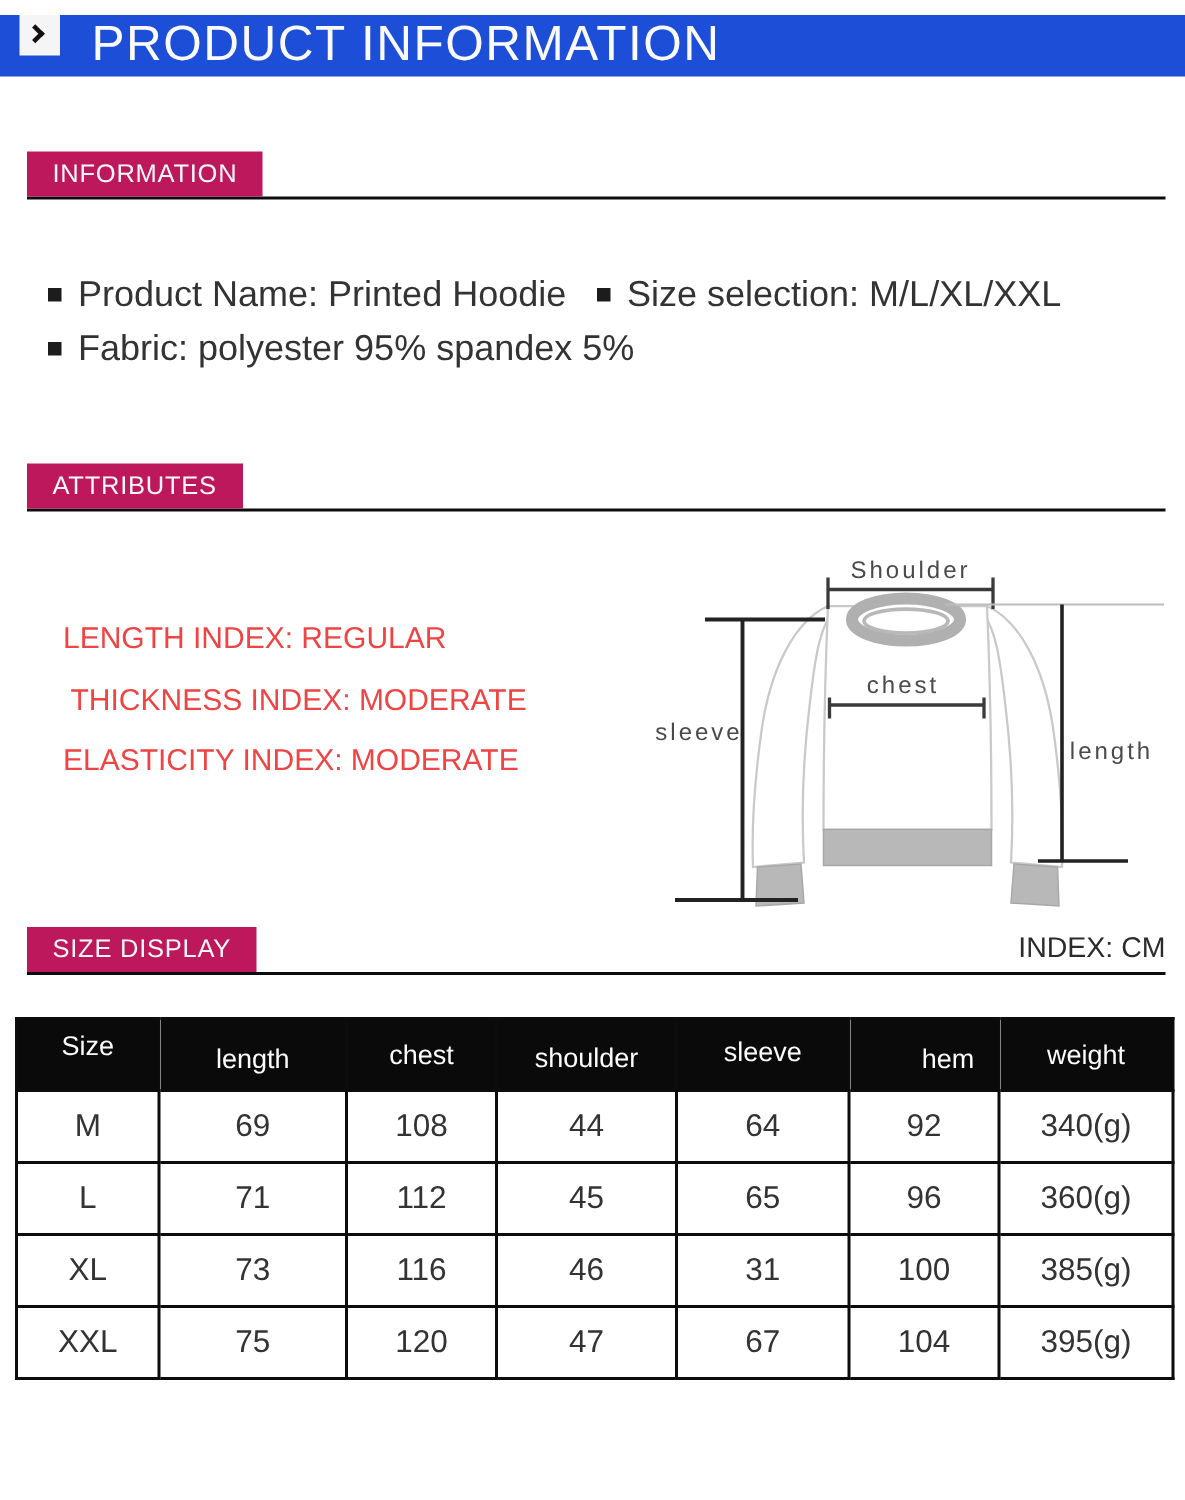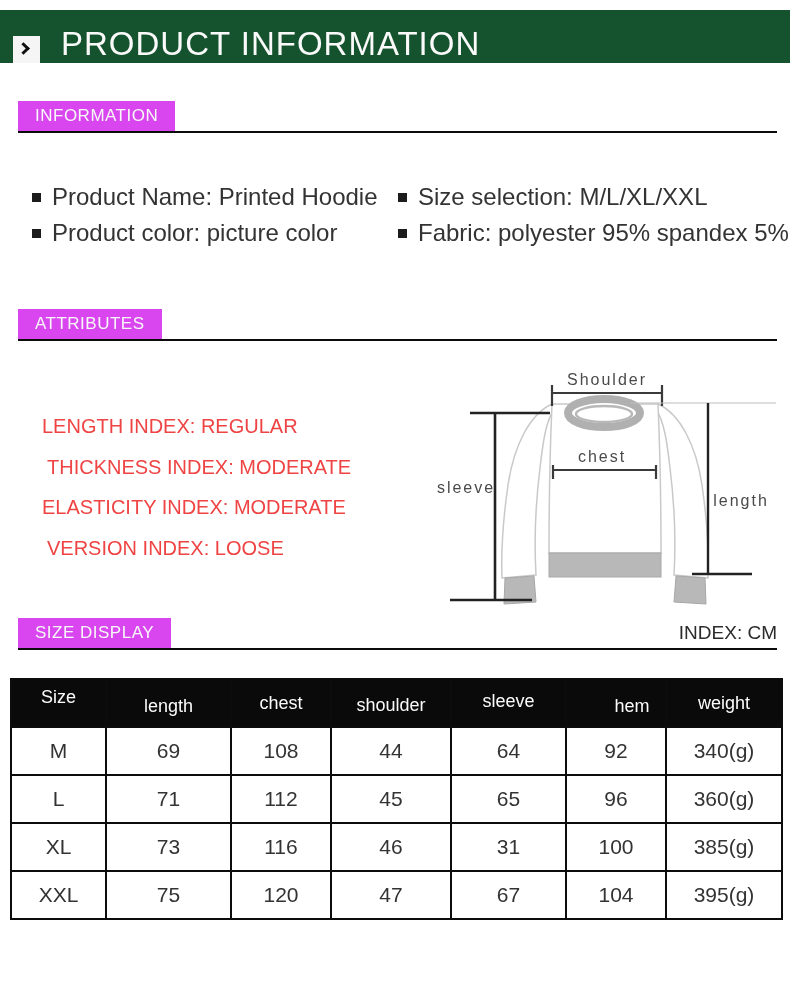--- a/index.html
+++ b/index.html
@@ -8,22 +8,22 @@
     position: relative;
     width: 790px; height: 1000px;
     background: #ffffff;
     font-family: "Liberation Sans", "DejaVu Sans", sans-serif;
     color: #333;
     overflow: hidden;
   }
 
   
   .top-bar {
-    position: absolute; top: 10px; left: 0; width: 790px; height: 53px;
-    background: #14532d; display: flex; align-items: flex-end;
+    position: absolute; top: 10px; left: 0; width: 790px; height: 41px;
+    background: #1d4ed8; display: flex; align-items: flex-start;
   }
   .top-icon {
     width: 27px; height: 27px; background: #f5f5f5; margin-left: 13px;
     position: relative; flex: 0 0 auto;
   }
   .top-icon .chev {
     position: absolute; left: 6px; top: 8px; width: 9px; height: 9px;
     border-top: 3px solid #111; border-right: 3px solid #111;
     transform: rotate(45deg);
   }
@@ -31,21 +31,21 @@
     color: #fafafa; font-size: 33px; margin-left: 21px;
     letter-spacing: 1px; font-weight: 400; white-space: nowrap;
   }
 
   
   .section-row {
     position: absolute; left: 18px; width: 759px;
     border-bottom: 2px solid #0c0c0c; height: 32px;
   }
   .section-label {
-    display: inline-block; background: #d946ef; color: #f7f7f7;
+    display: inline-block; background: #be185d; color: #f7f7f7;
     font-size: 17px; line-height: 30px; height: 30px; padding: 0 17px;
     letter-spacing: 0.5px; vertical-align: bottom;
   }
   #sec-information { top: 101px; }
   #sec-attributes  { top: 309px; }
   #sec-size        { top: 618px; }
   .unit-label {
     float: right; font-size: 19px; color: #2b2b2b; line-height: 30px;
   }
 
@@ -108,36 +108,32 @@
 </div>
 
 <div class="info-grid">
   <div class="info-item">
     <span class="bullet"></span><span>Product Name: Printed Hoodie</span>
   </div>
   <div class="info-item">
     <span class="bullet"></span><span>Size selection: M/L/XL/XXL</span>
   </div>
   <div class="info-item">
-    <span class="bullet"></span><span>Product color: picture color</span>
-  </div>
-  <div class="info-item">
     <span class="bullet"></span><span>Fabric: polyester 95% spandex 5%</span>
   </div>
 </div>
 
 <div class="section-row" id="sec-attributes">
   <span class="section-label">ATTRIBUTES</span>
 </div>
 
 <ul class="attr-list">
   <li>LENGTH INDEX: REGULAR</li>
   <li>THICKNESS INDEX: MODERATE</li>
   <li>ELASTICITY INDEX: MODERATE</li>
-  <li>VERSION INDEX: LOOSE</li>
 </ul>
 
 <svg class="diagram" viewBox="0 0 350 250">
 
   <path d="M122,44 C100,54 84,85 78,125 C73,160 71,192 72,218 L106,215 C104,180 106,140 110,108 C113,82 116,60 124,50 Z" fill="#ffffff" stroke="#c9c9c9" stroke-width="1.5"></path>
   <path d="M228,44 C250,54 266,85 272,125 C277,160 279,192 278,218 L244,215 C246,180 244,140 240,108 C237,82 234,60 226,50 Z" fill="#ffffff" stroke="#c9c9c9" stroke-width="1.5"></path>
 
   <path d="M75,218 L104,216 L106,242 L74,244 Z" fill="#b8b8b8" stroke="#a8a8a8" stroke-width="1"></path>
   <path d="M246,216 L275,218 L276,244 L244,242 Z" fill="#b8b8b8" stroke="#a8a8a8" stroke-width="1"></path>
 

